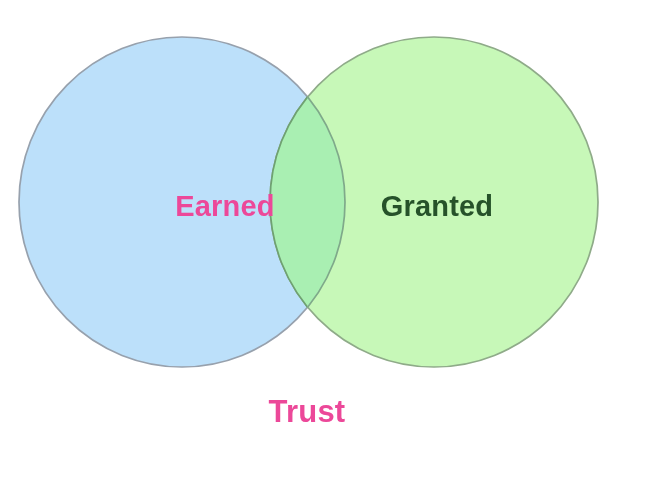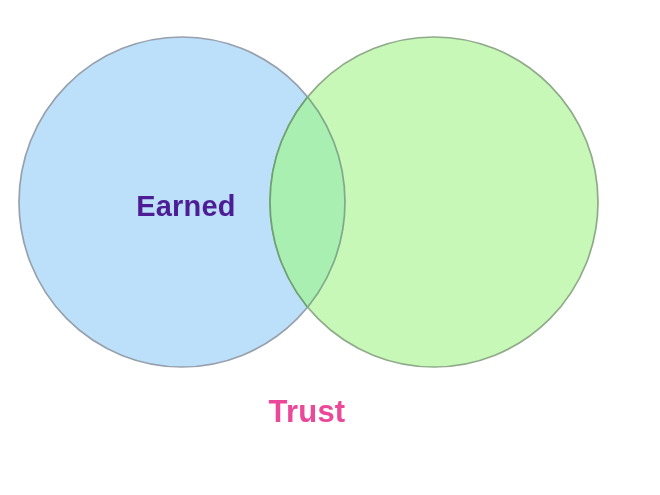--- a/index.html
+++ b/index.html
@@ -44,18 +44,19 @@
 
     <ellipse cx="182" cy="202" rx="163" ry="165" stroke-width="1.7" fill="#bce0fa" stroke="#97a1ad"></ellipse>
 
     <ellipse cx="434" cy="202" rx="164" ry="165" stroke-width="1.7" fill="#c7f8b8" stroke="#8fab89"></ellipse>
 
     <ellipse clip-path="url(#clip-earned)" cx="434" cy="202" rx="164" ry="165" stroke-width="1.7" fill="#a9efb2" stroke="#6fa172"></ellipse>
 
     <ellipse clip-path="url(#clip-granted)" cx="182" cy="202" rx="163" ry="165" fill="none" stroke-width="1.7" stroke="#7fa98a"></ellipse>
   </svg>
 
-  <div class="label label-earned" style="color: #4c1d95;">Earned</div>
+  <div class="label label-earned" style="color: #ec4899; margin-left: 39px;">Earned</div>
 
+  <div class="label label-granted" style="color: rgb(38, 82, 42);">Granted</div>
 
   <div class="label label-title" style="color: #ec4899;">Trust</div>
 
 </div>
 
 </body></html>

